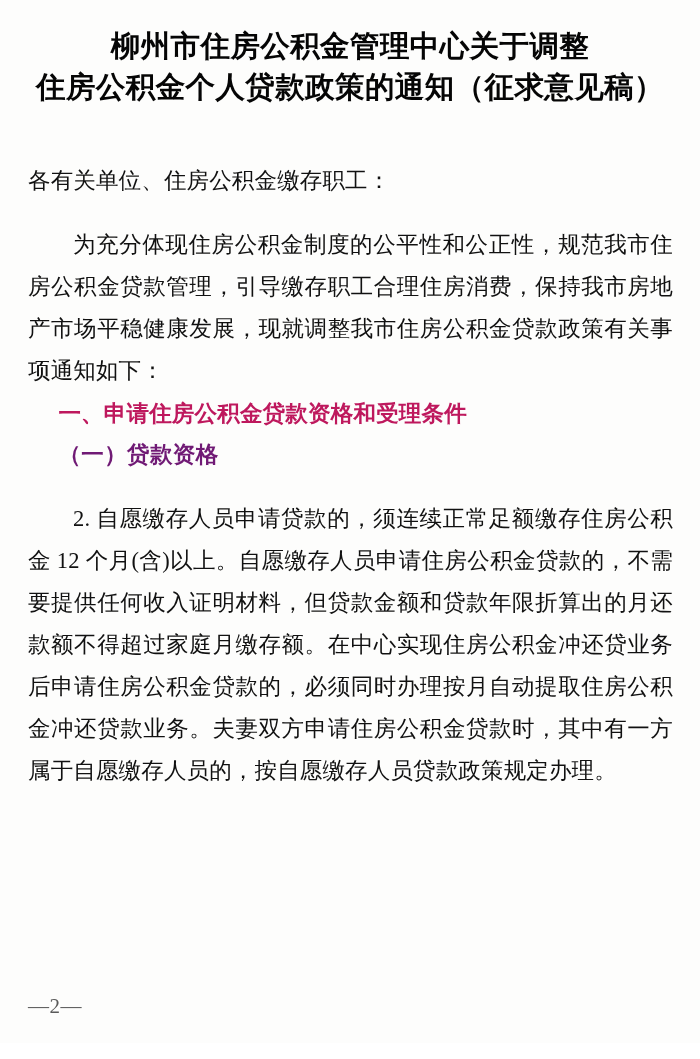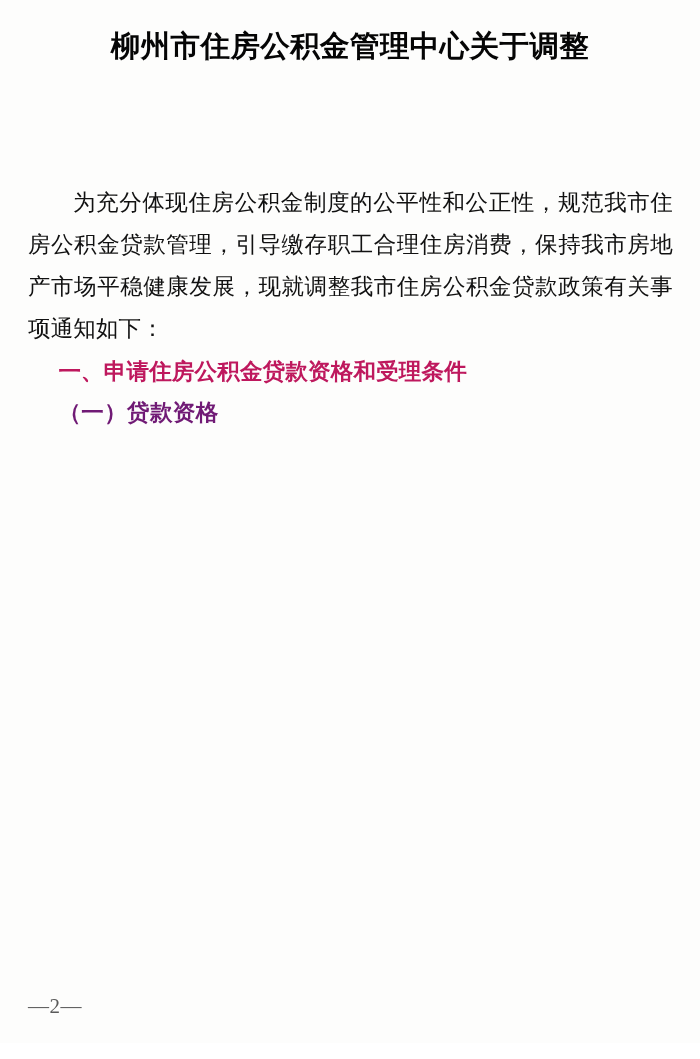--- a/index.html
+++ b/index.html
@@ -105,30 +105,33 @@
     letter-spacing: 0.5px;
   }
 </style>
 </head>
 <body>
 
 <div id="page">
 
   <h1 class="doc-title">
     <span class="tline tline-1">柳州市住房公积金管理中心关于调整</span>
+    <span class="tline tline-2">住房公积金个人贷款政策的通知（征求意见稿）</span>
   </h1>
 
   <div class="body-block">
 
+    <p class="para salutation">各有关单位、住房公积金缴存职工：</p>
 
     <p class="para indent">为充分体现住房公积金制度的公平性和公正性，规范我市住房公积金贷款管理，引导缴存职工合理住房消费，保持我市房地产市场平稳健康发展，现就调整我市住房公积金贷款政策有关事项通知如下：</p>
 
     <p class="heading-1">一、申请住房公积金贷款资格和受理条件</p>
 
     <p class="heading-2">（一）贷款资格</p>
 
 
+    <p class="para indent">2. 自愿缴存人员申请贷款的，须连续正常足额缴存住房公积金 12 个月(含)以上。自愿缴存人员申请住房公积金贷款的，不需要提供任何收入证明材料，但贷款金额和贷款年限折算出的月还款额不得超过家庭月缴存额。在中心实现住房公积金冲还贷业务后申请住房公积金贷款的，必须同时办理按月自动提取住房公积金冲还贷款业务。夫妻双方申请住房公积金贷款时，其中有一方属于自愿缴存人员的，按自愿缴存人员贷款政策规定办理。</p>
 
   </div>
 
   <div class="page-footer">—2—</div>
 
 </div>
 
 </body></html>

